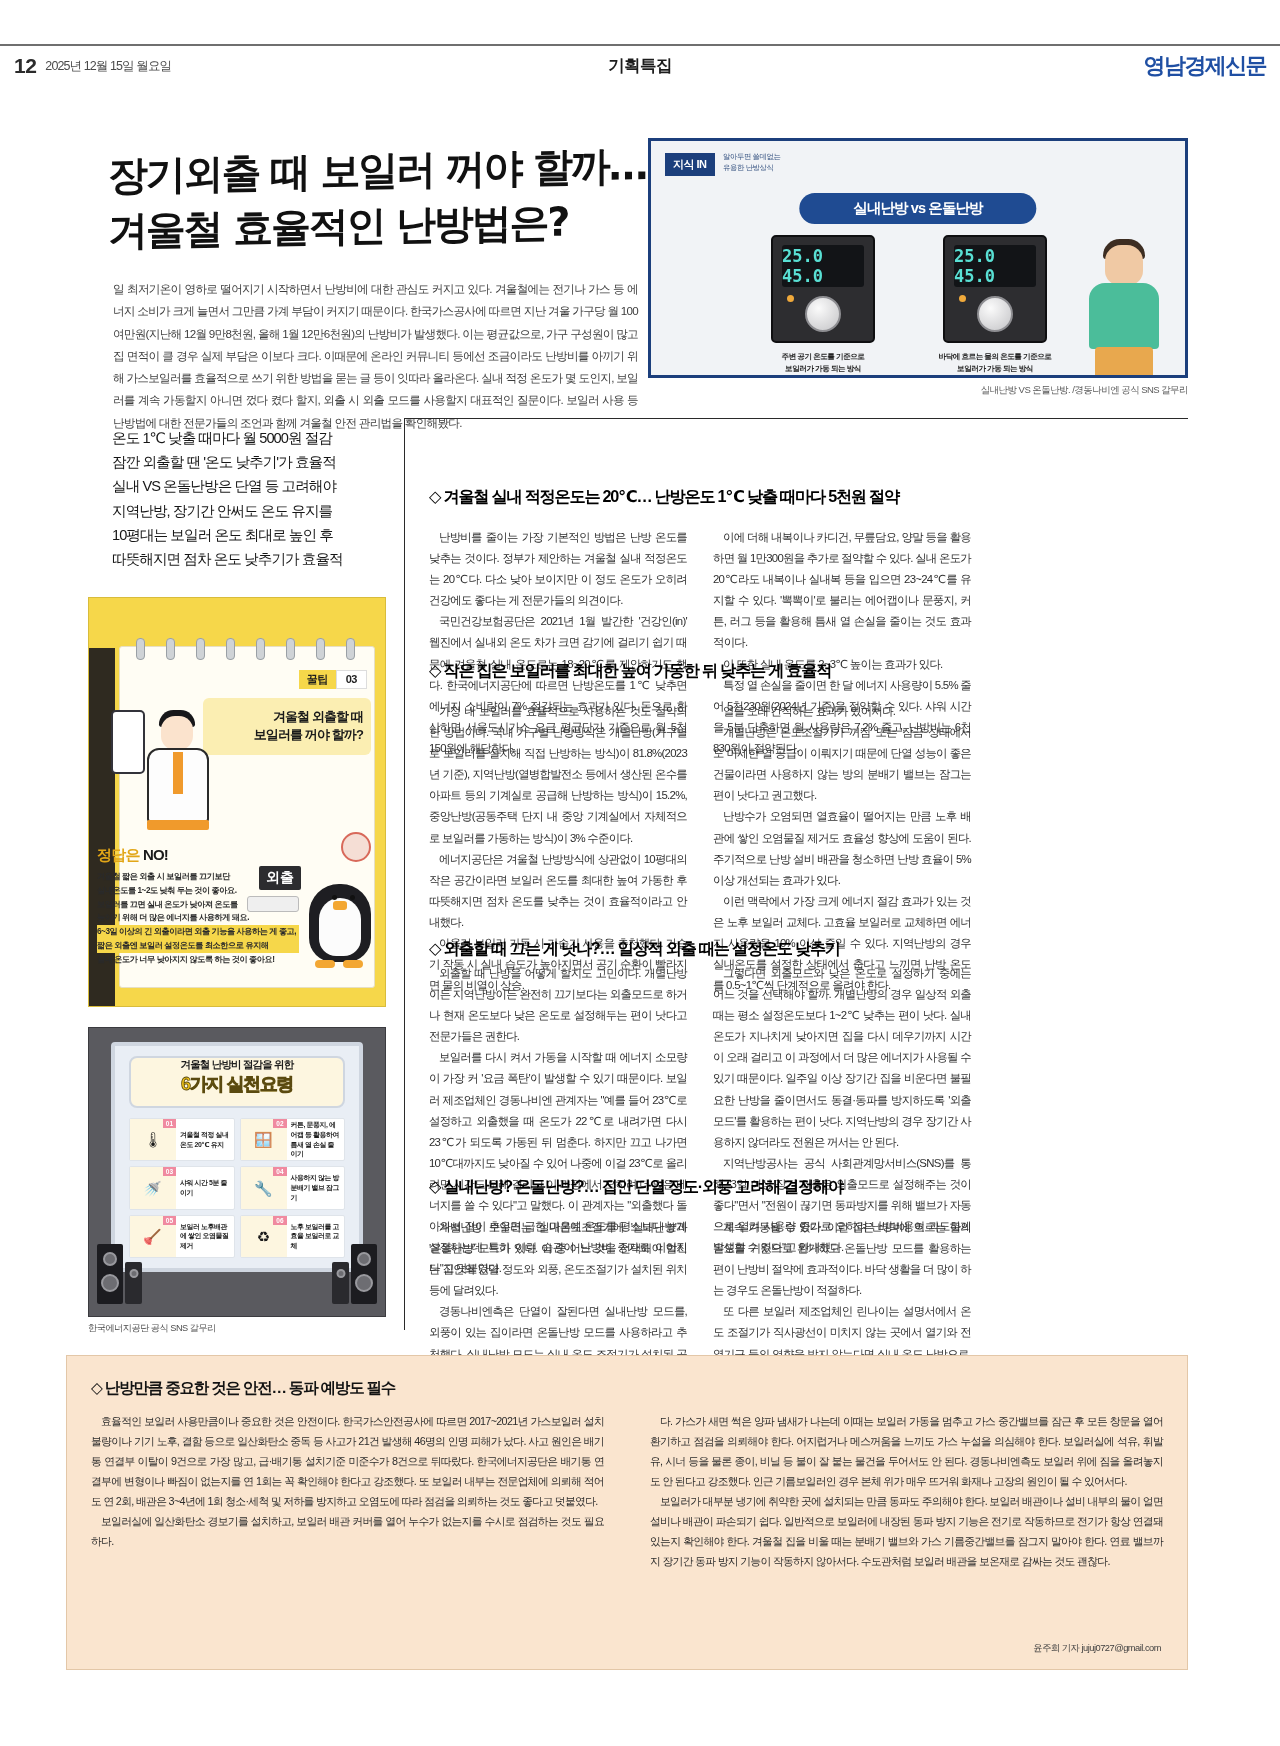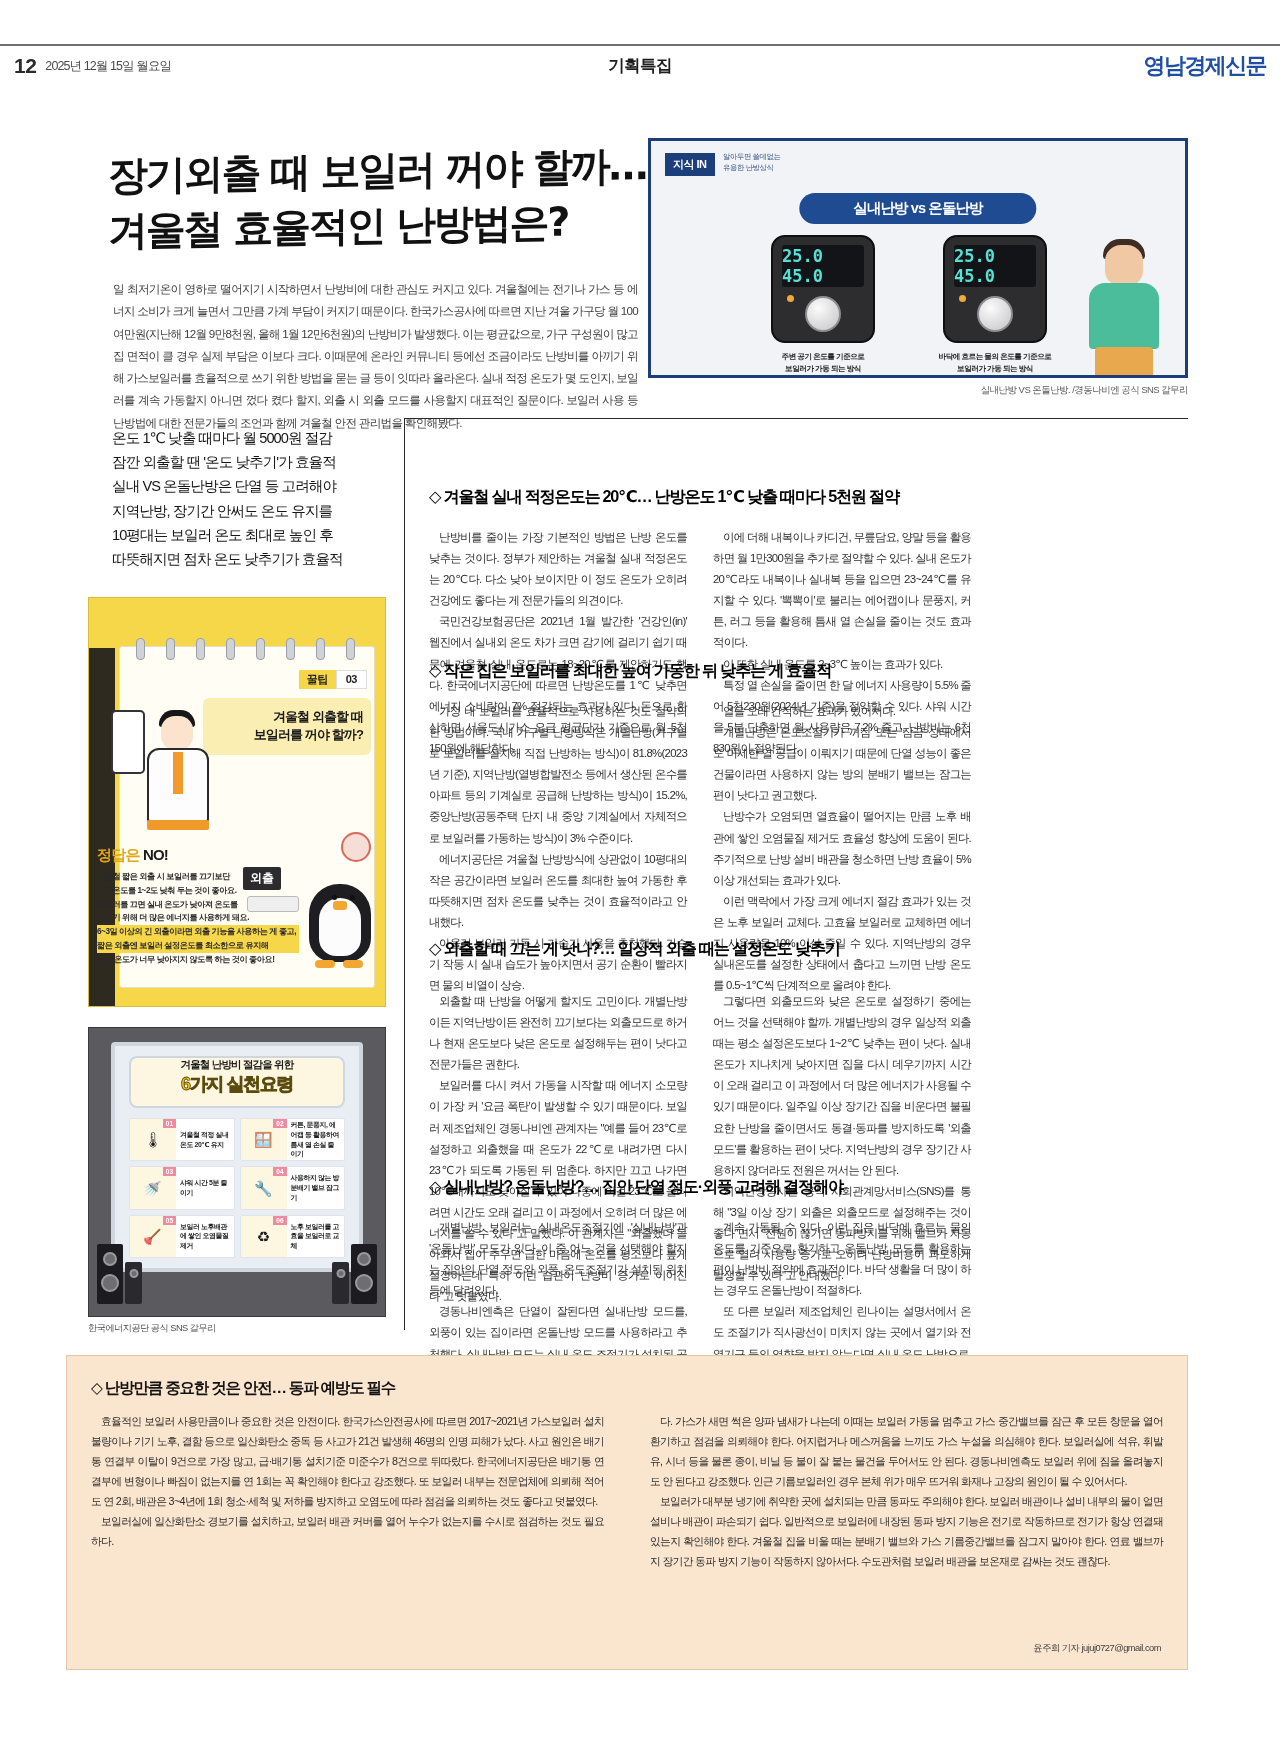--- a/index.html
+++ b/index.html
@@ -68,21 +68,21 @@
     font-size: 7.4px; line-height: 1.5; color: #33507f; letter-spacing: -0.4px;
   }
   .ft-title {
     position: absolute; left: 50%; top: 52px; transform: translateX(-50%);
     background: #1f4b92; color: #fff; border-radius: 16px;
     padding: 6px 54px; font-size: 14.5px; font-weight: 700; letter-spacing: -0.9px;
     white-space: nowrap;
   }
   .thermo {
     position: absolute; top: 94px; width: 104px; height: 108px;
-    background: #2d2d30; border-radius: 14px; border: 2px solid #0f0f11;
+    background: #2d2d30; border-radius: 5px; border: 2px solid #0f0f11;
   }
   .thermo.left { left: 120px; }
   .thermo.right { left: 292px; }
   .th-screen {
     position: absolute; left: 9px; top: 8px; right: 9px; height: 42px;
     background: #121417; border-radius: 3px;
     display: flex; align-items: center; justify-content: center;
   }
   .th-digits { color: #59e0d4; font-size: 17px; font-weight: 700; font-family: "DejaVu Sans Mono", monospace; }
   .th-knob {
@@ -146,21 +146,21 @@
     width: 258px; font-size: 11.4px; line-height: 1.85;
     letter-spacing: -0.72px; color: #2e2e2e; text-align: justify;
   }
   .col p { text-indent: 10px; }
 
   .sec1 { left: 429px; top: 486px; width: 760px; }
   .sec1 .cols { margin-top: 19px; display: flex; gap: 26px; }
   .sec2 { left: 429px; top: 660px; width: 760px; }
   .sec2 .cols { margin-top: 19px; display: flex; gap: 26px; }
   .sec3 { left: 429px; top: 938px; width: 760px; }
-  .sec3 .cols { margin-top: 31px; display: flex; gap: 26px; }
+  .sec3 .cols { margin-top: 3px; display: flex; gap: 26px; }
   .sec4 { left: 429px; top: 1176px; width: 760px; }
   .sec4 .cols { margin-top: 19px; display: flex; gap: 26px; }
   .sec-wrap { position: absolute; }
 
   
   .info1 {
     position: absolute; left: 88px; top: 597px; width: 298px; height: 410px;
     background: #f6d74a; border: 1px solid #d8bc3c; overflow: hidden;
   }
   .i1-dark { position: absolute; left: 0; top: 50px; width: 26px; bottom: 0; background: #2f2a20; }
@@ -198,22 +198,22 @@
     position: absolute; left: 8px; top: 272px; right: 86px;
     font-size: 8.2px; line-height: 1.68; letter-spacing: -0.45px; color: #2a2a2a; font-weight: 700;
   }
   .i1-textbox .hl { background: #f6d74a; }
   .i1-penguin-body { position: absolute; right: 14px; bottom: 44px; width: 62px; height: 78px; background: #1e1e22; border-radius: 30px 30px 24px 24px; }
   .i1-penguin-belly { position: absolute; right: 24px; bottom: 50px; width: 42px; height: 58px; background: #fcfcfc; border-radius: 22px 22px 18px 18px; }
   .i1-penguin-beak { position: absolute; right: 38px; bottom: 96px; width: 14px; height: 9px; background: #f3a733; border-radius: 3px; }
   .i1-penguin-eye { position: absolute; width: 5px; height: 5px; background: #111; border-radius: 50%; bottom: 106px; }
   .i1-penguin-foot { position: absolute; bottom: 38px; width: 20px; height: 8px; background: #f3a733; border-radius: 5px; }
   .i1-outbtn {
-    position: absolute; right: 104px; bottom: 116px; background: #2c2c2f; color: #fff;
-    font-size: 12px; font-weight: 700; padding: 3px 7px; border-radius: 2px;
+    position: absolute; right: 84px; bottom: 116px; background: #2c2c2f; color: #fff;
+    font-size: 14px; font-weight: 700; padding: 3px 7px; border-radius: 2px;
   }
   .i1-outdial { position: absolute; right: 86px; bottom: 94px; width: 52px; height: 16px; background: #efefef; border: 1px solid #bbb; border-radius: 3px; }
   .i1-alarm { position: absolute; right: 14px; bottom: 144px; width: 30px; height: 30px; background: #f5ded5; border: 2px solid #d8695a; border-radius: 50%; }
 
   
   .info2 {
     position: absolute; left: 88px; top: 1027px; width: 298px; height: 290px;
     background: #5a5a5f; border: 1px solid #3b3b3f; overflow: hidden;
   }
   .i2-screen {

